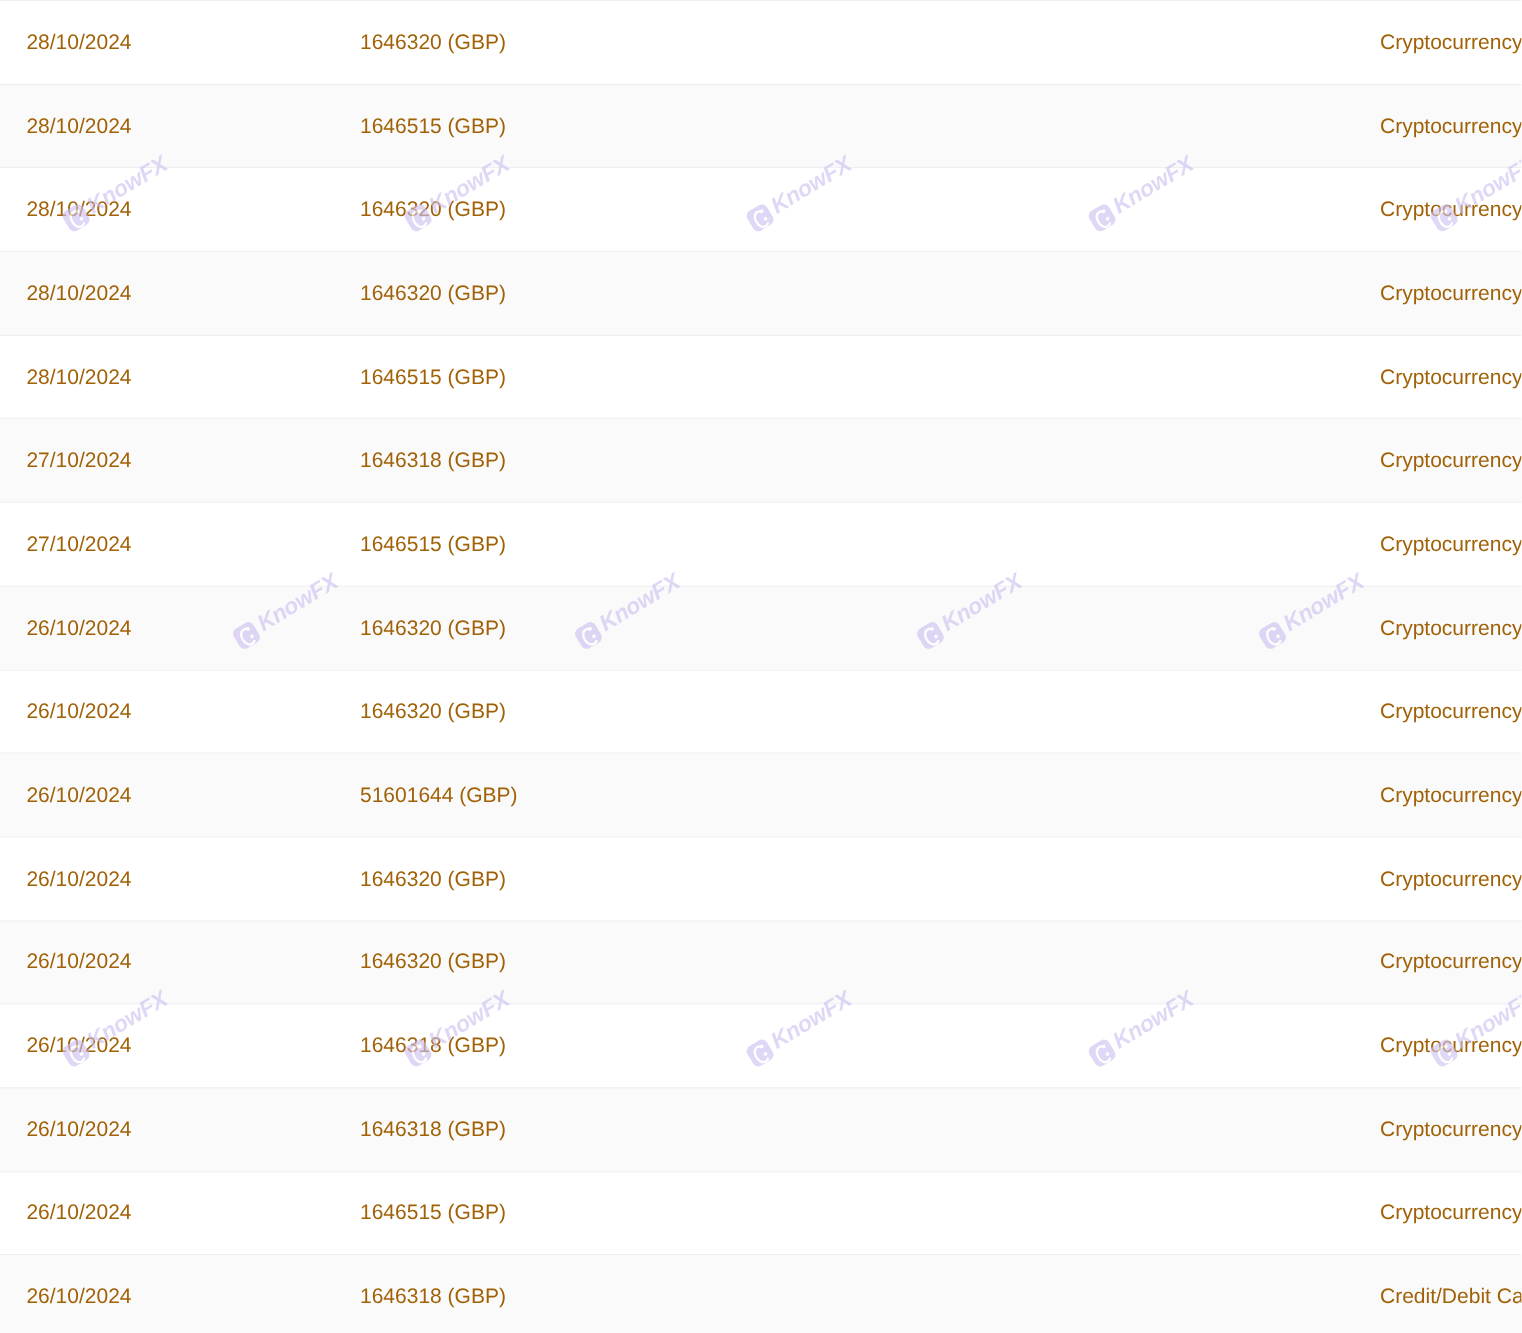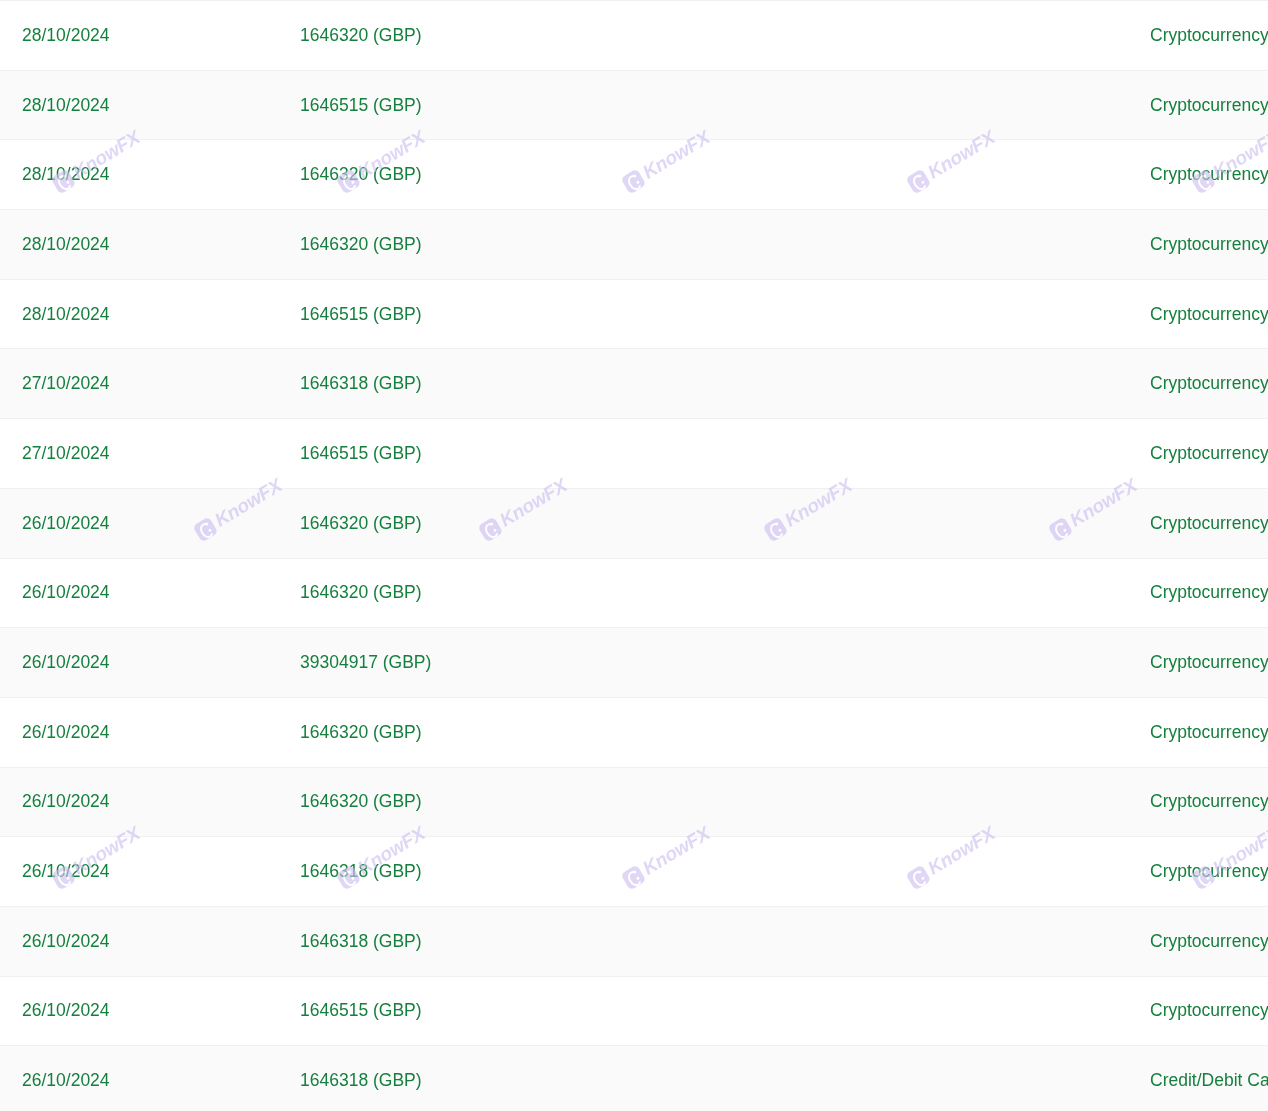--- a/index.html
+++ b/index.html
@@ -86,21 +86,21 @@
     border-collapse: collapse;
     table-layout: fixed;
   }
   #txn-table tr {
     height: 69.7px;
   }
   #txn-table td {
     border-top: 1px solid #f0f0f2;
     border-bottom: 1px solid #f0f0f2;
     font-size: 17.5px;
-    color: #15803d;
+    color: #a16207;
     vertical-align: middle;
     padding: 0;
     font-weight: 400;
     background-clip: padding-box;
   }
   tr.row-alt td {
     background: #fafafb;
   }
 
   .col-date   { width: 278px; padding-left: 22px !important; }
@@ -159,21 +159,21 @@
           <td class="col-acct">1646320 (GBP)</td>
           <td class="col-method cell-method" style="padding-left: 15px;">Cryptocurrency-Bitcoin</td>
         </tr>
         <tr>
           <td class="col-date cell-date">26/10/2024</td>
           <td class="col-acct">1646320 (GBP)</td>
           <td class="col-method cell-method" style="padding-left: 15px;">Cryptocurrency-Bitcoin</td>
         </tr>
         <tr class="row-alt">
           <td class="col-date cell-date">26/10/2024</td>
-          <td class="col-acct">39304917 (GBP)</td>
+          <td class="col-acct">51601644 (GBP)</td>
           <td class="col-method cell-method" style="padding-left: 15px;">Cryptocurrency-Bitcoin</td>
         </tr>
         <tr>
           <td class="col-date cell-date">26/10/2024</td>
           <td class="col-acct">1646320 (GBP)</td>
           <td class="col-method cell-method" style="padding-left: 15px;">Cryptocurrency-Bitcoin</td>
         </tr>
         <tr class="row-alt">
           <td class="col-date cell-date">26/10/2024</td>
           <td class="col-acct">1646320 (GBP)</td>

